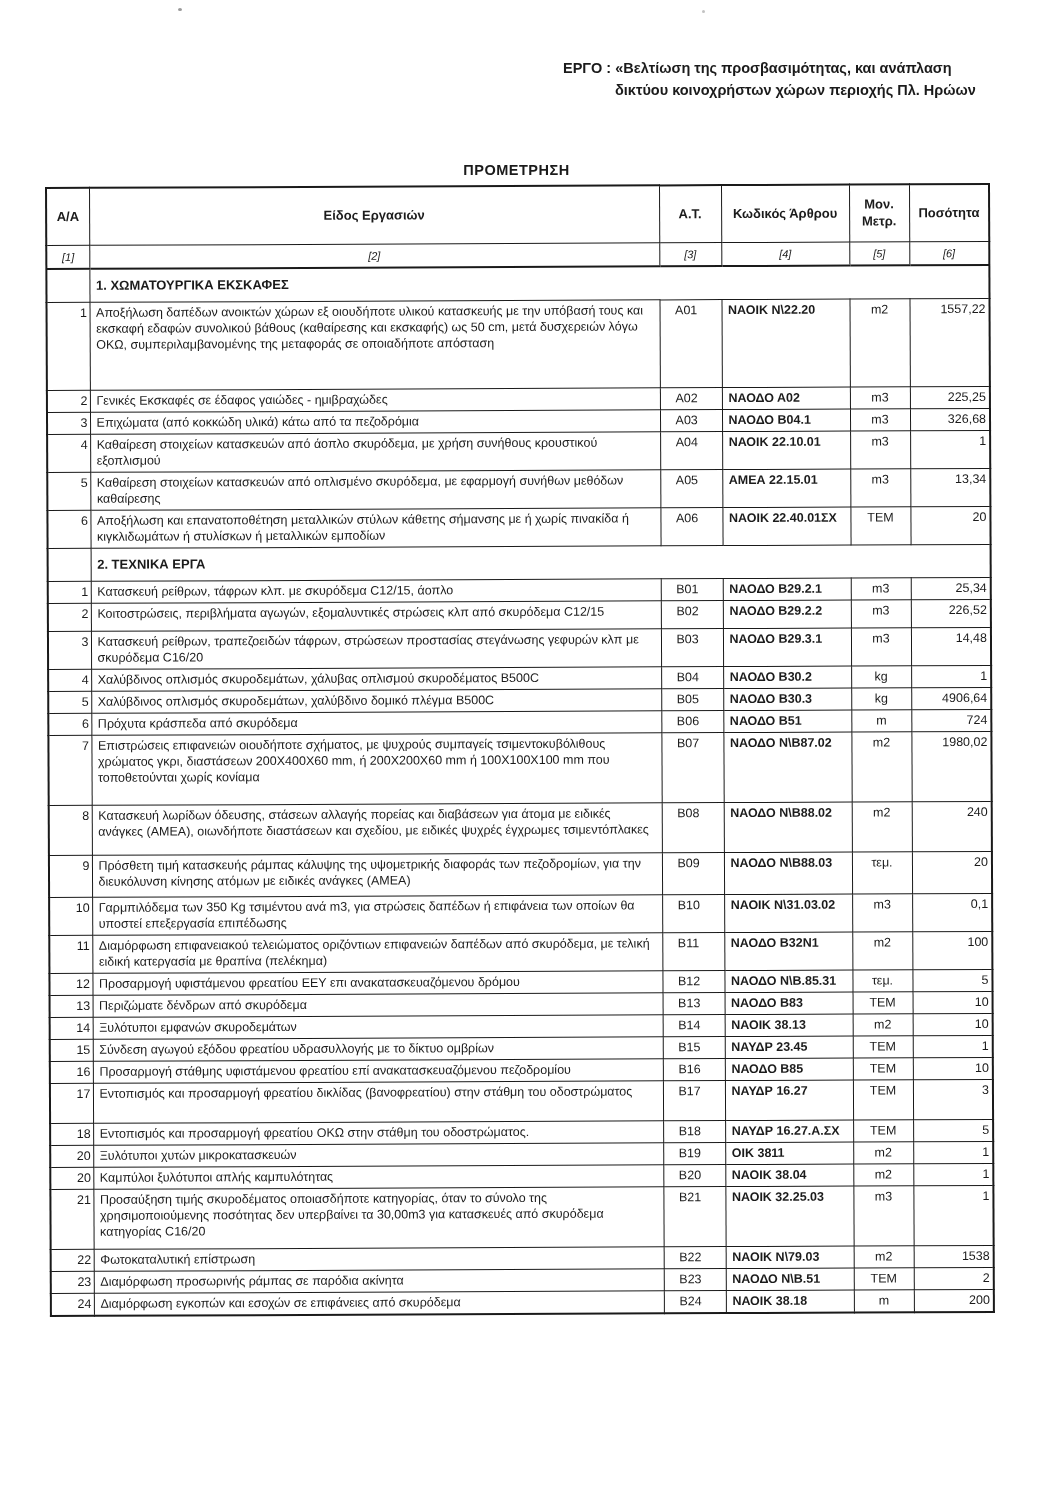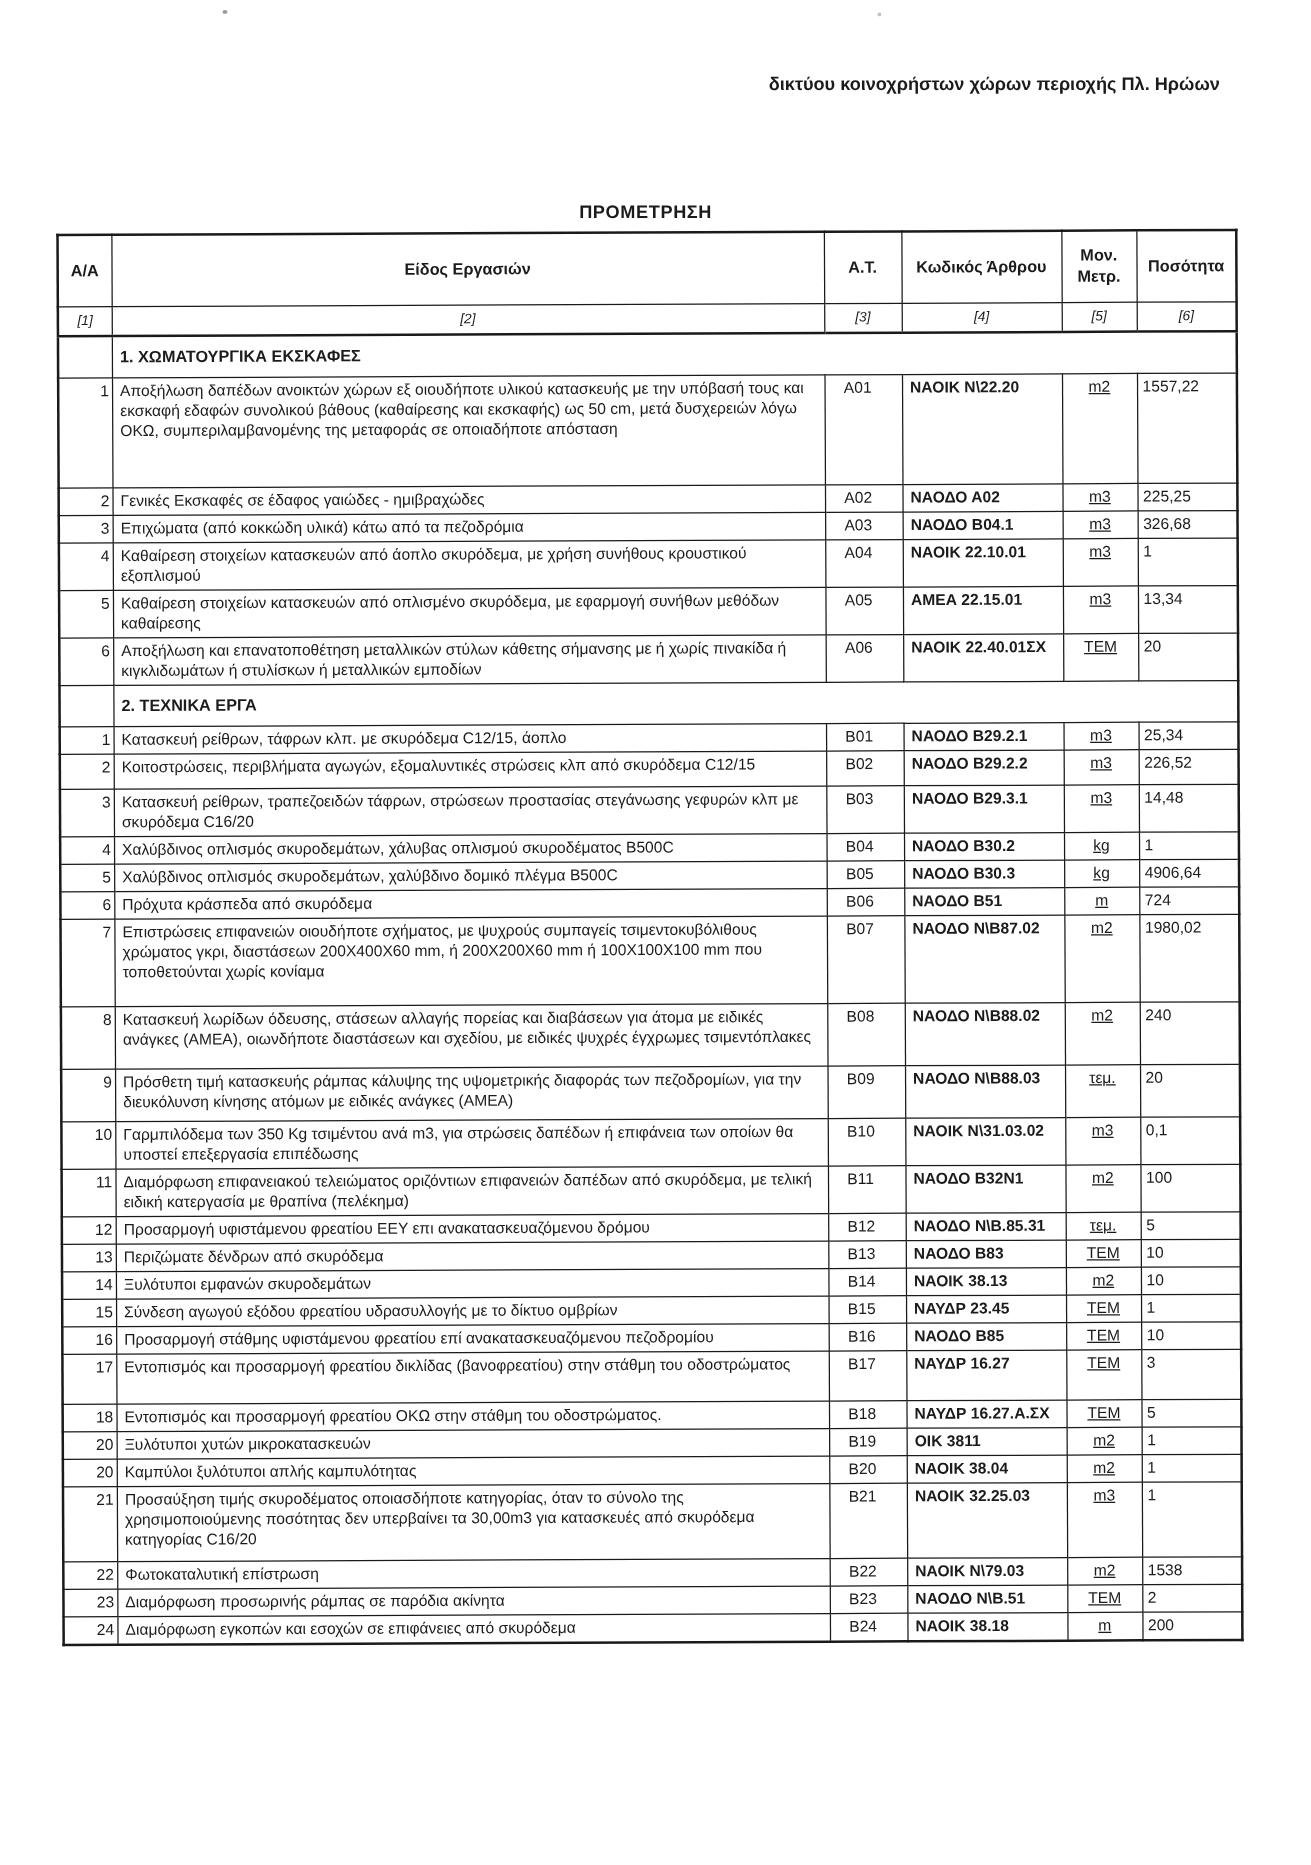--- a/index.html
+++ b/index.html
@@ -65,30 +65,31 @@
   }
   tr.section-row td{
     font-weight:bold;font-size:13px;
     height:26px;vertical-align:middle;
     padding:3px 6px;
   }
   td.aa{text-align:right;padding-right:2px;padding-left:1px;}
   td.desc{padding-left:6px;padding-right:8px;}
   td.at{padding-left:15px;}
   td.code{padding-left:6px;font-weight:bold;}
-  td.unit{text-align:center;text-decoration:underline;}
-  td.qty{text-align:left;padding-right:3px;}
+  td.unit{text-align:center;}
+  td.qty{text-align:right;padding-right:3px;}
 </style>
 </head>
 <body>
 
 <span class="speck s1"></span>
 <span class="speck s2"></span>
 
 <div class="project-block">
+  <div><span>ΕΡΓΟ :</span> <span>«Βελτίωση της προσβασιμότητας, και ανάπλαση</span></div>
   <div class="pl2">δικτύου κοινοχρήστων χώρων περιοχής Πλ. Ηρώων</div>
 </div>
 
 <div class="doc-title">ΠΡΟΜΕΤΡΗΣΗ</div>
 
 <div class="table-wrap">
   <table>
     <colgroup>
       <col class="c-aa">
         <col class="c-desc">

